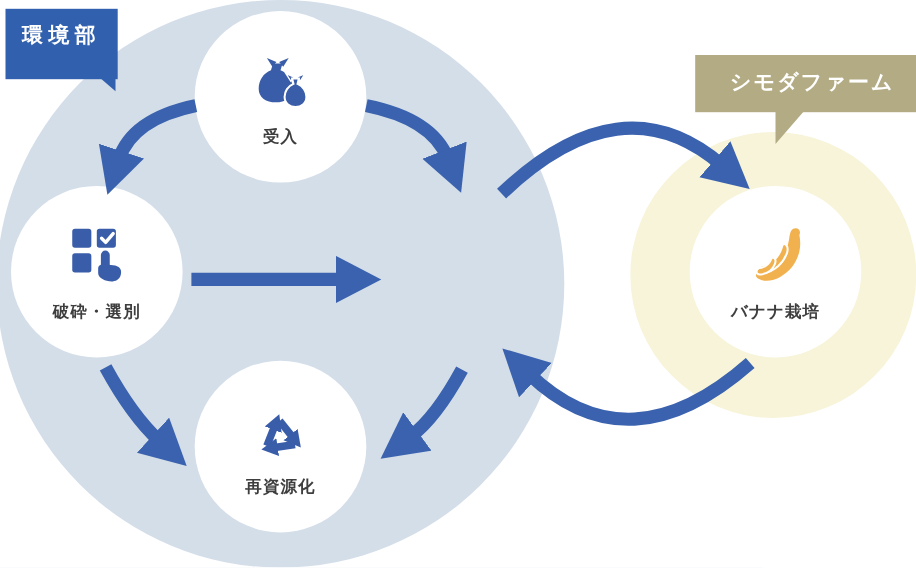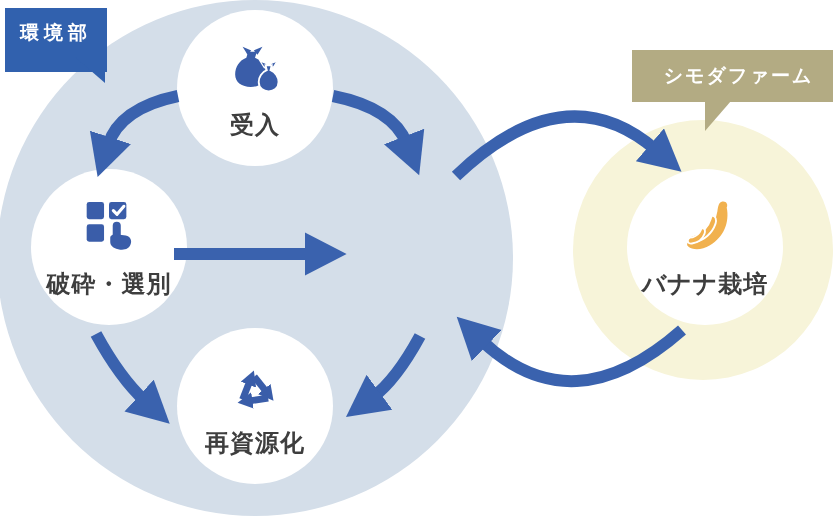--- a/index.html
+++ b/index.html
@@ -6,24 +6,24 @@
   body{font-family:"Liberation Sans","DejaVu Sans",sans-serif;}
   #stage{position:relative;width:833px;height:516px;overflow:hidden;background:#ffffff;}
 
   .big-circle{position:absolute;border-radius:50%;}
   #env-circle{left:-3px;top:0;width:516px;height:516px;background:var(--env-circle,#d4dee9);z-index:1;}
   #farm-circle{left:573px;top:120px;width:260px;height:260px;background:var(--farm-circle,#f7f4d9);z-index:1;}
 
   .node{position:absolute;width:156px;height:156px;border-radius:50%;background:#ffffff;z-index:2;
         display:flex;flex-direction:column;align-items:center;justify-content:center;gap:9px;padding-top:2px;box-sizing:border-box;}
   .node .icon{width:62px;height:62px;flex:0 0 auto;}
-  .node-label{font-size:24px;font-weight:bold;color:var(--label-text,#3e3e3e);letter-spacing:1px;white-space:nowrap;}
+  .node-label{font-size:15px;font-weight:bold;color:var(--label-text,#3e3e3e);letter-spacing:1px;white-space:nowrap;}
 
   #node-ukeire{left:177px;top:10px;}
-  #node-hasai{left:31px;top:169px;}
+  #node-hasai{left:10px;top:169px;}
   #node-nenkyaku{left:340px;top:169px;}
   #node-saishigenka{left:177px;top:328px;align-items:center;}
   #node-banana{left:627px;top:169px;}
 
   #arrow-layer{position:absolute;left:0;top:0;width:833px;height:516px;z-index:3;pointer-events:none;}
   .flow-arrow{stroke:var(--arrow-blue,#3a62ae);stroke-width:12;fill:none;}
 
   .bubble{position:absolute;z-index:4;color:var(--bubble-text,#ffffff);font-weight:bold;text-align:center;}
   #env-bubble{left:5px;top:8px;width:102px;height:64px;line-height:50px;font-size:19px;letter-spacing:5px;
               background:var(--env-bubble,#3161ae);}

